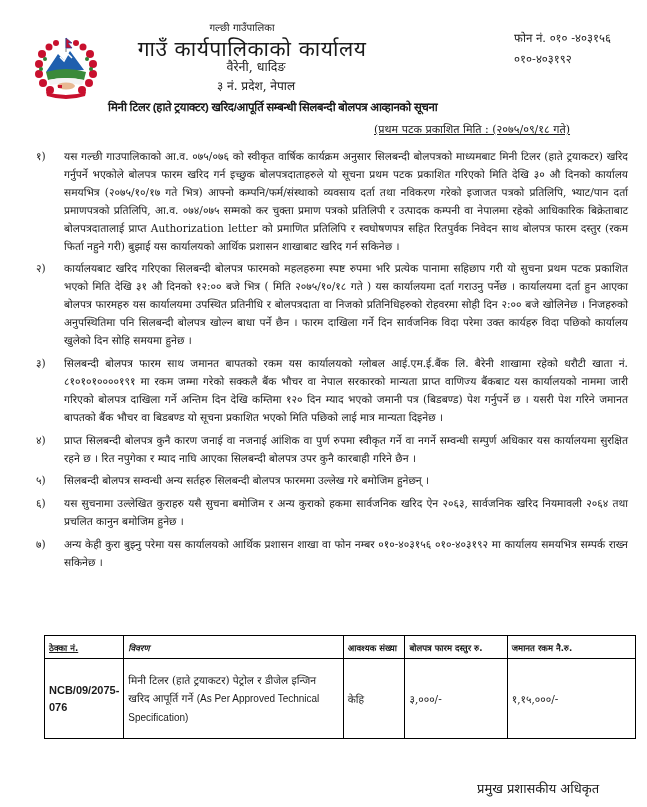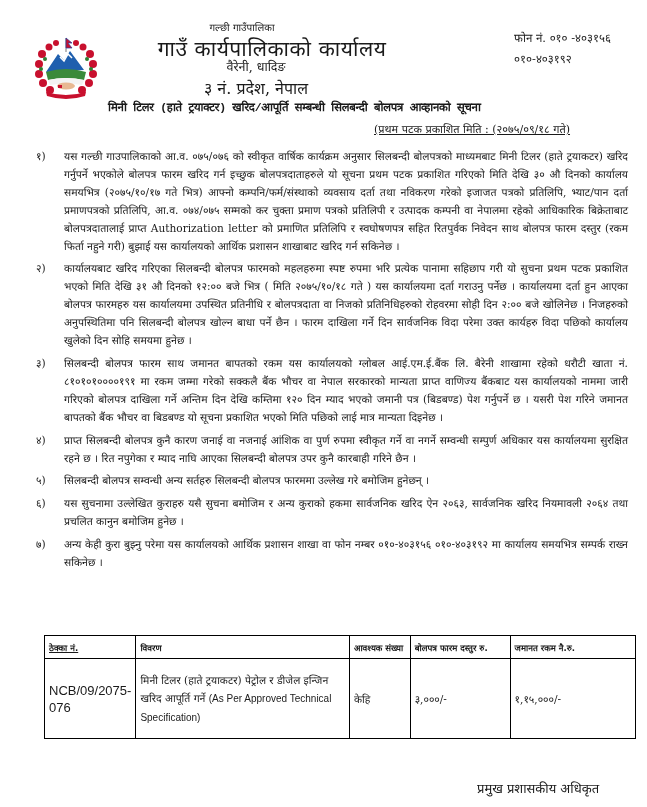--- a/index.html
+++ b/index.html
@@ -3,40 +3,40 @@
   <meta charset="utf-8">
   <style>
     * { box-sizing: border-box; margin: 0; padding: 0; }
     html, body { width: 647px; height: 807px; background: #ffffff; overflow: hidden; }
     body { position: relative; font-family: "DejaVu Serif", serif; color: #1a1a1a; }
 
     .emblem { position: absolute; left: 32px; top: 36px; width: 68px; height: 66px; }
 
     .hdr-line { position: absolute; white-space: nowrap; font-family: "DejaVu Serif", serif; }
     .hdr-small { left: 242px; top: 20px; font-size: 10px; transform: translateX(-50%); }
-    .hdr-title { left: 272px; top: 34px; font-size: 21px; transform: translateX(-50%); letter-spacing: 0.5px; }
+    .hdr-title { left: 252px; top: 34px; font-size: 21px; transform: translateX(-50%); letter-spacing: 0.5px; }
     .hdr-place { left: 256px; top: 58px; font-size: 12.5px; transform: translateX(-50%); }
-    .hdr-prov { left: 256px; top: 77px; font-size: 16px; transform: translateX(-50%); }
-    .hdr-heading { left: 108px; top: 99px; font-size: 11.5px; font-weight: bold; font-family: Liberation Mono, monospace; letter-spacing: -0.3px; }
+    .hdr-prov { left: 256px; top: 77px; font-size: 12px; transform: translateX(-50%); }
+    .hdr-heading { left: 108px; top: 99px; font-size: 11.5px; font-weight: bold; font-family: Liberation Sans, sans-serif; letter-spacing: -0.3px; }
     .hdr-pub { left: 374px; top: 121px; font-size: 11px; text-decoration: underline; }
 
     .phone { position: absolute; right: 36px; top: 28px; text-align: left; font-size: 11.5px; line-height: 21px; }
 
     .clauses { position: absolute; left: 36px; top: 148px; width: 592px; font-size: 10.6px; line-height: 17.9px; }
     .clause { display: flex; margin-bottom: 5px; }
     .clause .num { width: 20px; flex: 0 0 20px; }
     .clause .txt { flex: 1; text-align: justify; margin-left: 8px; }
 
     table.tender { position: absolute; left: 44px; top: 635px; width: 592px; border-collapse: collapse; font-size: 10.5px; }
     table.tender th, table.tender td { border: 1.2px solid #000; vertical-align: middle; padding: 2px 4px; }
     table.tender th { font-family: "DejaVu Sans", sans-serif; font-weight: bold; font-size: 8.5px; text-align: left; height: 23px; }
     table.tender td { height: 80px; }
-    table.tender td.ref { font-family: "Liberation Sans", sans-serif; font-weight: normal; font-size: 13px; line-height: 17px; margin-top: 40px; }
+    table.tender td.ref { font-family: "Liberation Sans", sans-serif; font-weight: bold; font-size: 11px; line-height: 17px; margin-top: 40px; }
     table.tender td.desc { line-height: 18px; font-size: 10.5px; }
-    .w1 { width: 57px; text-decoration: underline; } .w2 { width: 221px; } .w3 { width: 62px; margin-left: 12px; } .w4 { width: 103px; } .w5 { width: 129px; }
+    .w1 { width: 57px; text-decoration: underline; } .w2 { width: 221px; font-style: italic; } .w3 { width: 62px; margin-left: 12px; } .w4 { width: 103px; } .w5 { width: 129px; }
     .en { font-family: "Liberation Sans", sans-serif; font-size: 10px; }
 
     .signature { position: absolute; left: 477px; top: 779px; font-size: 13px; white-space: nowrap; }
   </style>
 </head>
 <body>
 
 <svg class="emblem" viewBox="0 0 68 66">
   <circle cx="34" cy="33" r="30" fill="#ffffff"></circle>
   <g fill="#c8102e">

